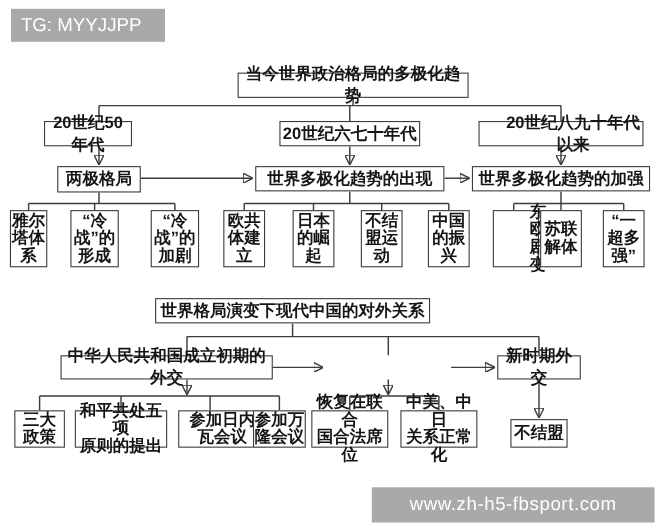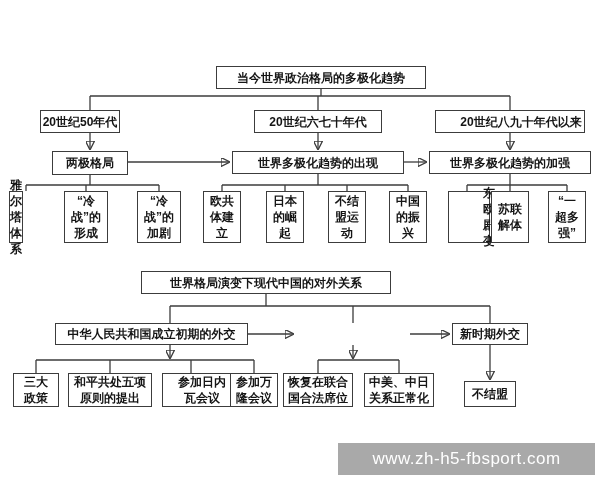--- a/index.html
+++ b/index.html
@@ -4,41 +4,42 @@
 <style>
   html,body{margin:0;padding:0;background:#fff;}
   .stage{
     position:relative;width:600px;height:480px;background:#ffffff;overflow:hidden;
     font-family:"Liberation Sans","DejaVu Sans",sans-serif;
   }
   .box{
     position:absolute;background:#fff;border:1.5px solid #3c3c3c;color:#151515;
     font-weight:700;display:flex;align-items:center;justify-content:center;
     text-align:center;white-space:pre-line;box-sizing:border-box;
-    font-size:12px;line-height:16px;letter-spacing:0;
+    font-size:15px;line-height:16px;letter-spacing:0;
   }
   .row{line-height:20px;}
   .badge{
     position:absolute;left:10px;top:8px;width:140px;height:30px;
     background:#a9a9a9;color:#ffffff;display:flex;align-items:center;
     padding-left:9px;font-size:17px;font-weight:400;box-sizing:border-box;
   }
   .watermark{
     position:absolute;left:338px;top:443px;width:257px;height:32px;
     background:#a9a9a9;color:#ffffff;display:flex;align-items:center;justify-content:center;
     font-size:17px;font-weight:400;letter-spacing:0.5px;
   }
   svg.connectors{position:absolute;left:0;top:0;width:600px;height:480px;}
   svg.connectors path, svg.connectors line{stroke:#3c3c3c;stroke-width:1.3;fill:none;}
 </style>
 </head>
 <body>
 
 <div class="stage">
 
+  <div class="badge">TG: MYYJJPP</div>
 
   <svg class="connectors" viewBox="0 0 600 480">
     <defs>
       <marker id="ah" markerUnits="userSpaceOnUse" markerWidth="9" markerHeight="9" refX="8" refY="4.5" orient="auto">
         <path d="M0,0 L9,4.5 L0,9 Z" fill="#3c3c3c" stroke="none"></path>
       </marker>
     </defs>
     <g>
       <path d="M321,89 V96 M90,96 H510 M90,96 V110 M318,96 V110 M510,96 V110"></path>
       <line x1="90" y1="133" x2="90" y2="149" marker-end="url(#ah)"></line>
@@ -65,21 +66,21 @@
   <div class="box row" style="left:216px;top:66px;width:210px;height:23px;">当今世界政治格局的多极化趋势</div>
 
   <div class="box row" style="left:40px;top:110px;width:80px;height:23px;">20世纪50年代</div>
   <div class="box row" style="left:254px;top:110px;width:128px;height:23px;">20世纪六七十年代</div>
   <div class="box row" style="left:435px;top:110px;width:150px;height:23px;padding-left:22px;">20世纪八九十年代以来</div>
 
   <div class="box row" style="left:52px;top:151px;width:76px;height:24px;">两极格局</div>
   <div class="box row" style="left:232px;top:151px;width:172px;height:23px;">世界多极化趋势的出现</div>
   <div class="box row" style="left:429px;top:151px;width:162px;height:23px;">世界多极化趋势的加强</div>
 
-  <div class="box" style="left:9px;top:191px;width:14px;height:52px;">雅尔
+  <div class="box" style="left:9px;top:191px;width:34px;height:52px;">雅尔
 塔体
 系</div>
   <div class="box" style="left:64px;top:191px;width:44px;height:52px;">“冷
 战”的
 形成</div>
   <div class="box" style="left:137px;top:191px;width:44px;height:52px;">“冷
 战”的
 加剧</div>
 
   <div class="box" style="left:203px;top:191px;width:38px;height:52px;">欧共

